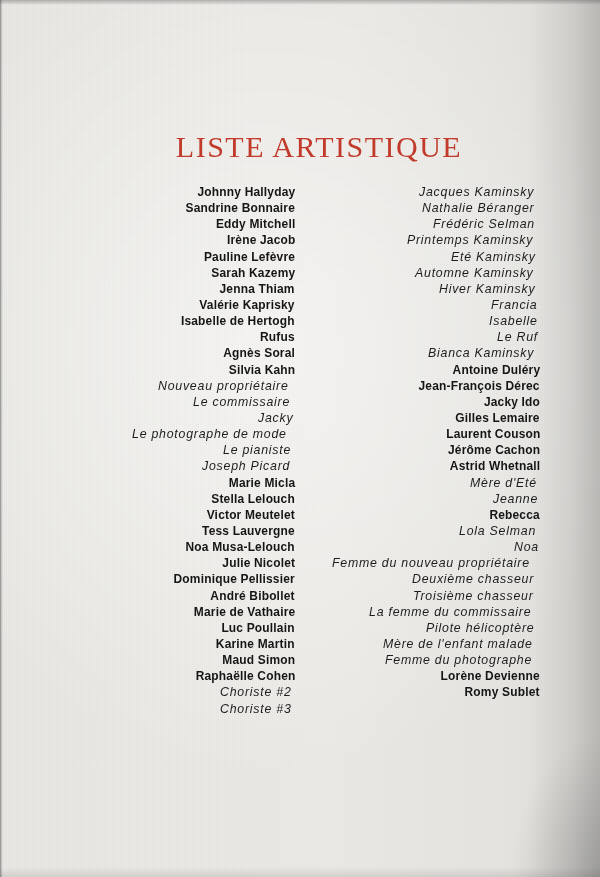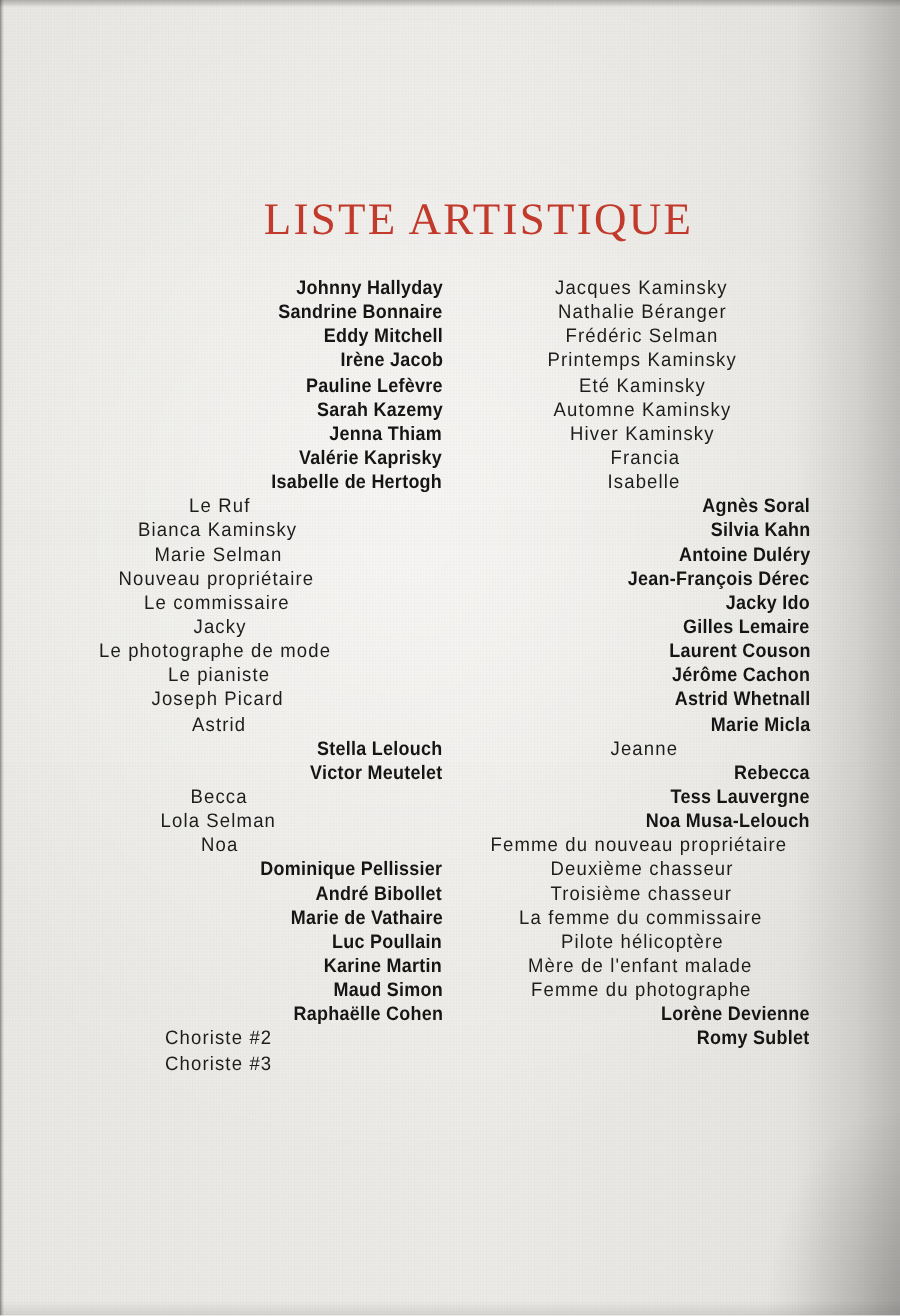--- a/index.html
+++ b/index.html
@@ -69,21 +69,22 @@
     text-align: right;
     font-weight: 700;
     font-size: 13px;
     letter-spacing: 0.2px;
     color: #151515;
     white-space: nowrap;
     line-height: 16.15px;
   }
   .actor > span { display: inline-block; transform: scaleX(0.92); transform-origin: 100% 50%; }
   .role {
-    text-align: center;
+    text-align: right;
+    font-style: italic;
     font-size: 13px;
     letter-spacing: 0.8px;
     color: #1d1d1d;
     white-space: nowrap;
     line-height: 16.15px;
   }
   .role > span { display: inline-block; transform: scaleX(0.95); transform-origin: 0 50%; }
 </style>
 </head>
 <body>
@@ -110,49 +111,49 @@
       <div class="actor"><span>Pauline Lefèvre</span></div>
       <div class="role"><span>Eté Kaminsky</span></div>
       <div class="actor"><span>Sarah Kazemy</span></div>
       <div class="role"><span>Automne Kaminsky</span></div>
       <div class="actor"><span>Jenna Thiam</span></div>
       <div class="role"><span>Hiver Kaminsky</span></div>
       <div class="actor"><span>Valérie Kaprisky</span></div>
       <div class="role"><span>Francia</span></div>
       <div class="actor"><span>Isabelle de Hertogh</span></div>
       <div class="role"><span>Isabelle</span></div>
+      <div class="actor"><span>Rufus</span></div>
       <div class="role"><span>Le Ruf</span></div>
       <div class="actor"><span>Agnès Soral</span></div>
       <div class="role"><span>Bianca Kaminsky</span></div>
       <div class="actor"><span>Silvia Kahn</span></div>
-      <div class="role"><span>Marie Selman</span></div>
       <div class="actor"><span>Antoine Duléry</span></div>
       <div class="role"><span>Nouveau propriétaire</span></div>
       <div class="actor"><span>Jean-François Dérec</span></div>
       <div class="role"><span>Le commissaire</span></div>
       <div class="actor"><span>Jacky Ido</span></div>
       <div class="role"><span>Jacky</span></div>
       <div class="actor"><span>Gilles Lemaire</span></div>
       <div class="role"><span>Le photographe de mode</span></div>
       <div class="actor"><span>Laurent Couson</span></div>
       <div class="role"><span>Le pianiste</span></div>
       <div class="actor"><span>Jérôme Cachon</span></div>
       <div class="role"><span>Joseph Picard</span></div>
       <div class="actor"><span>Astrid Whetnall</span></div>
-      <div class="role"><span>Astrid</span></div>
       <div class="actor"><span>Marie Micla</span></div>
+      <div class="role"><span>Mère d'Eté</span></div>
       <div class="actor"><span>Stella Lelouch</span></div>
       <div class="role"><span>Jeanne</span></div>
       <div class="actor"><span>Victor Meutelet</span></div>
       <div class="actor"><span>Rebecca</span></div>
-      <div class="role"><span>Becca</span></div>
       <div class="actor"><span>Tess Lauvergne</span></div>
       <div class="role"><span>Lola Selman</span></div>
       <div class="actor"><span>Noa Musa-Lelouch</span></div>
       <div class="role"><span>Noa</span></div>
+      <div class="actor"><span>Julie Nicolet</span></div>
       <div class="role"><span>Femme du nouveau propriétaire</span></div>
       <div class="actor"><span>Dominique Pellissier</span></div>
       <div class="role"><span>Deuxième chasseur</span></div>
       <div class="actor"><span>André Bibollet</span></div>
       <div class="role"><span>Troisième chasseur</span></div>
       <div class="actor"><span>Marie de Vathaire</span></div>
       <div class="role"><span>La femme du commissaire</span></div>
       <div class="actor"><span>Luc Poullain</span></div>
       <div class="role"><span>Pilote hélicoptère</span></div>
       <div class="actor"><span>Karine Martin</span></div>

